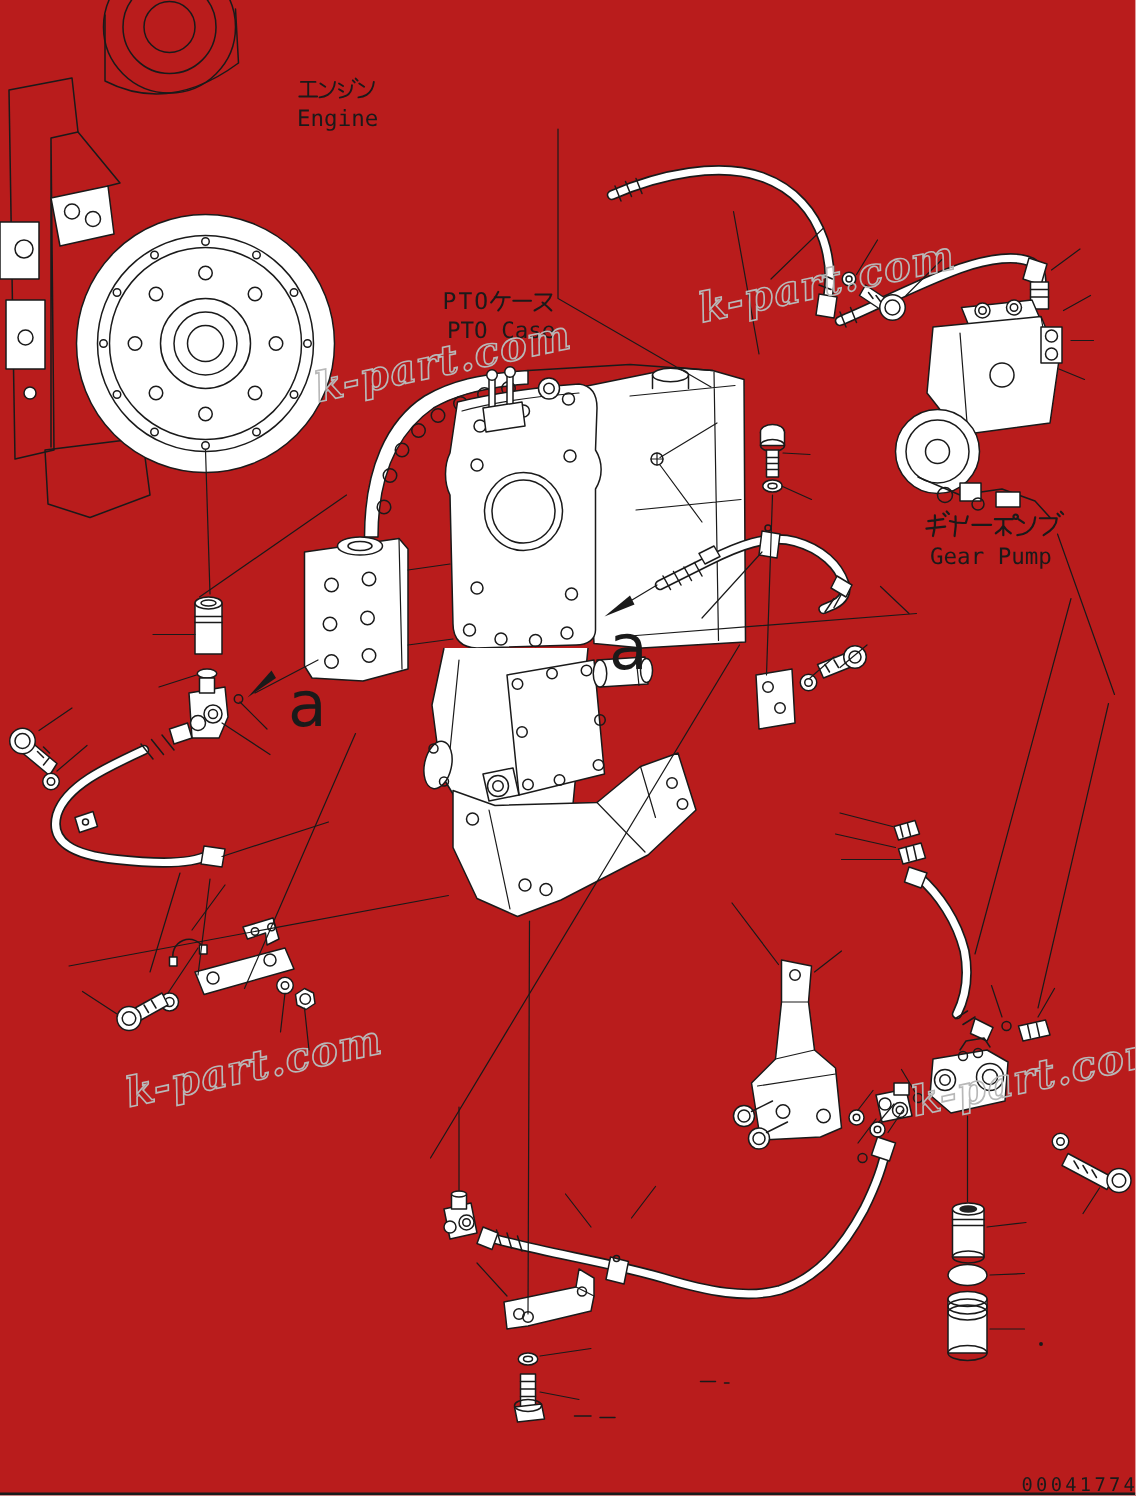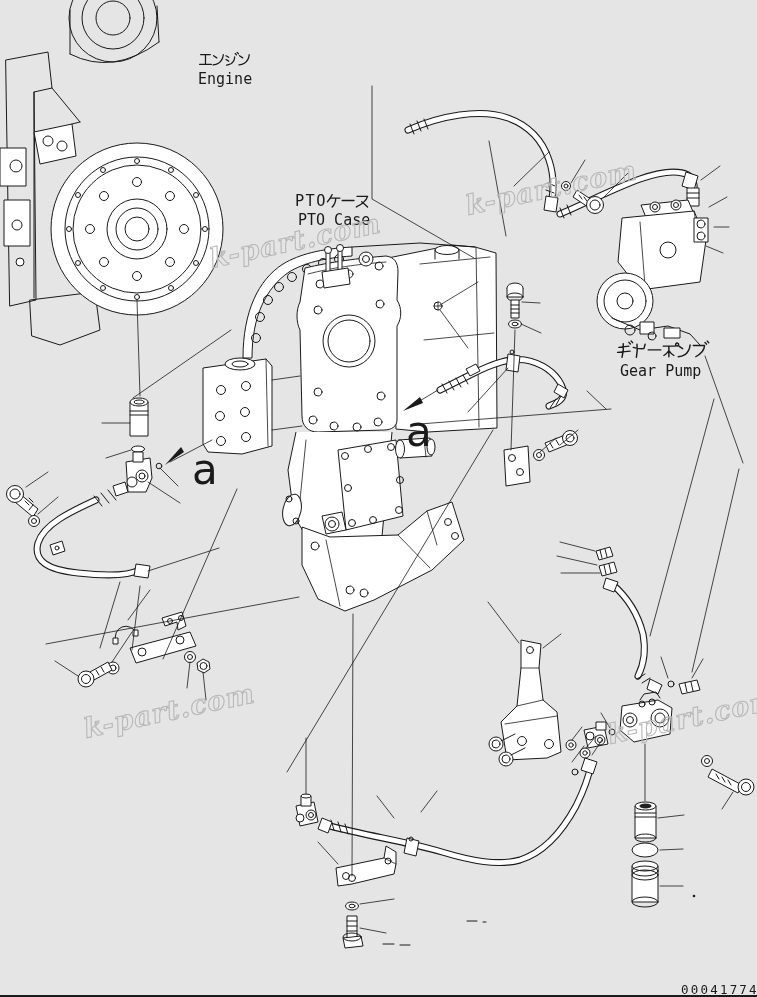--- a/index.html
+++ b/index.html
@@ -1,16 +1,16 @@
 <!DOCTYPE html>
 <html><head>
 <meta charset="utf-8">
 <style>
   html,body{margin:0;padding:0;background:#fff;}
-  .page{position:relative;width:757px;height:997px;background:#e5e5e5;overflow:hidden;
+  .page{position:relative;width:757px;height:997px;background:#b91c1c;overflow:hidden;
         font-family:"DejaVu Sans Mono",monospace;}
   svg{position:absolute;left:0;top:0;}
   .ln{fill:none;stroke:#1a1a1a;stroke-width:1;stroke-linejoin:round;stroke-linecap:round;}
   .fw{fill:#fff;stroke:#1a1a1a;stroke-width:1;stroke-linejoin:round;}
   .thin{fill:none;stroke:#1a1a1a;stroke-width:0.8;stroke-linecap:round;}
   .ho{fill:none;stroke:#1a1a1a;stroke-width:7;stroke-linecap:round;}
   .hi{fill:none;stroke:#fff;stroke-width:4.8;stroke-linecap:round;}
   .blk{fill:#1a1a1a;stroke:none;}
   .dk{fill:#222;stroke:none;}
   text.en{font-family:"DejaVu Sans Mono",monospace;font-size:15px;fill:#1a1a1a;}

